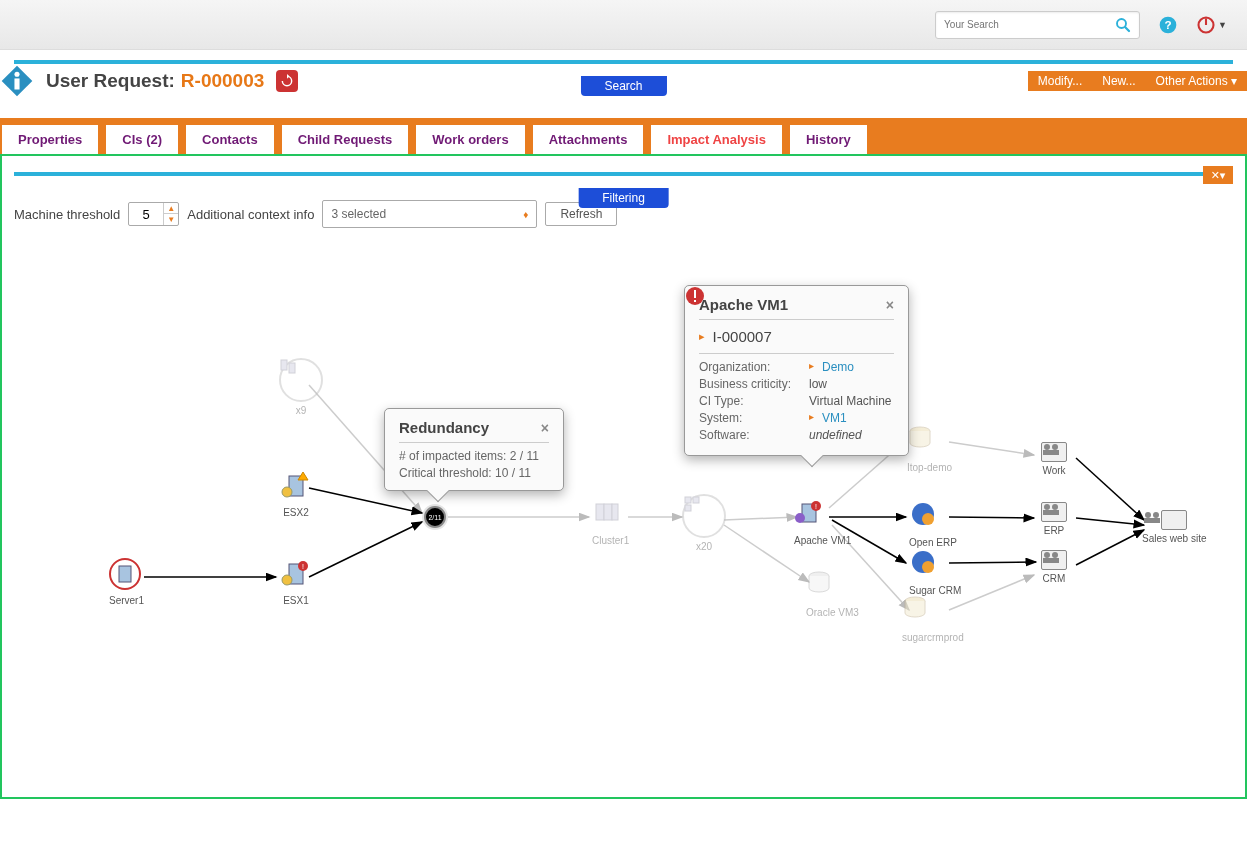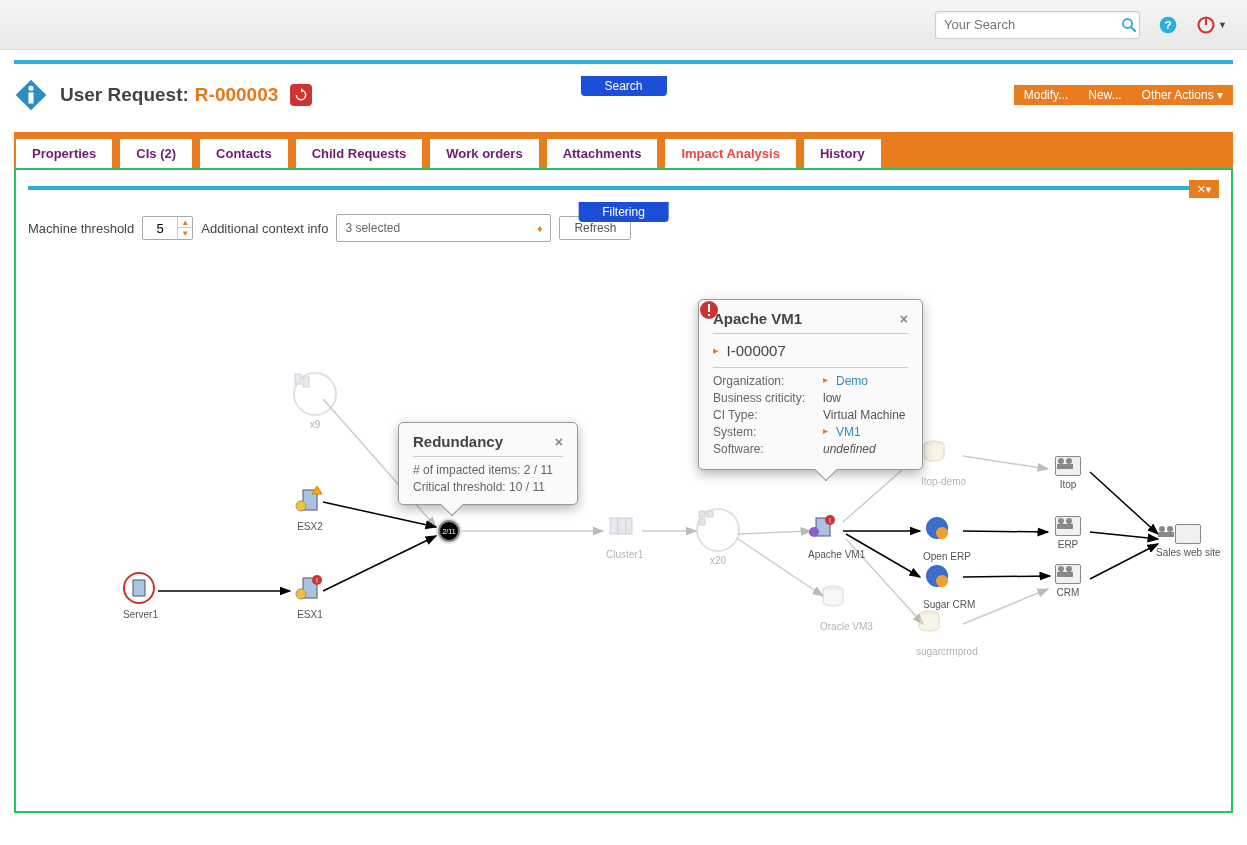--- a/index.html
+++ b/index.html
@@ -1,28 +1,28 @@
 <!DOCTYPE html>
 <html><head>
 <meta charset="utf-8">
 <style>
 * { box-sizing: border-box; margin: 0; padding: 0; }
 body { font-family: Arial, sans-serif; font-size: 12px; background: #fff; color: #444; }
 .page { width: 1247px; height: 845px; background: #fff; position: relative; overflow: hidden; }
 .topbar { height: 50px; background: linear-gradient(#f5f5f5,#e8e8e8); border-bottom: 1px solid #ddd; display: flex; align-items: center; justify-content: flex-end; padding: 0 20px; gap: 18px; }
 .search-box { display: flex; align-items: center; background: #fff; border: 1px solid #ccc; border-radius: 3px; height: 28px; width: 205px; padding: 0 4px 0 8px; box-shadow: inset 0 1px 2px rgba(0,0,0,0.08);}
-.search-box input { border: none; outline: none; flex: 1; font-size: 13px; color: #737373; }
+.search-box input { border: none; outline: none; flex: 1; font-size: 10px; color: #737373; }
 .search-icon-btn { width: 24px; height: 24px; display: flex; align-items: center; justify-content: center; cursor: pointer; }
 .help-icon, .power-icon { width: 20px; height: 20px; cursor: pointer; }
 .power-wrap { display:flex; align-items:center; gap:2px; }
 
 .bluebar { height: 4px; background: #2bb1da; margin: 0 14px; position: relative; }
 .bluebar-tab { position: absolute; left: 50%; transform: translateX(-50%); top: 16px; background: #1d4ed8; color: #fff; padding: 3px 24px; font-size: 12px; border-radius: 0 0 4px 4px; cursor: pointer; }
 
-.content { padding: 14px; }
+.content { }
 .header-row { display: flex; align-items: center; justify-content: space-between; margin-bottom: 20px; }
 .header-left { display: flex; align-items: center; gap: 12px; }
 .info-icon { width: 34px; height: 34px; }
 .page-title { font-size: 19px; color: #444; font-weight: bold; display:flex; align-items:center; gap:6px;}
 .page-title .req-id { color: #e77817; }
 .refresh-badge { width:22px; height:22px; background:#c33; border-radius:4px; display:inline-flex; align-items:center; justify-content:center; color:#fff; font-weight:bold; cursor:pointer; margin-left:6px;}
 
 .action-btns { display:flex; }
 .action-btn { background:#e87c1f; color:#fff; border:none; padding:3px 10px; font-size:12px; cursor:pointer; }
 
@@ -333,21 +333,21 @@
         </div>
 
         <div class="node" style="left:1027px;top:212px;">
           <div class="contact-icon">
               <svg width="20" height="14">
                 <circle cx="6" cy="5" r="3" fill="#888"></circle>
                 <circle cx="14" cy="5" r="3" fill="#888"></circle>
                 <rect x="2" y="8" width="16" height="5" fill="#888"></rect>
               </svg>
             </div>
-          <div class="label">Itop</div>
+          <div class="label">Work</div>
         </div>
 
         <div class="node" style="left:1027px;top:272px;">
           <div class="contact-icon">
               <svg width="20" height="14">
                 <circle cx="6" cy="5" r="3" fill="#888"></circle>
                 <circle cx="14" cy="5" r="3" fill="#888"></circle>
                 <rect x="2" y="8" width="16" height="5" fill="#888"></rect>
               </svg>
             </div>

